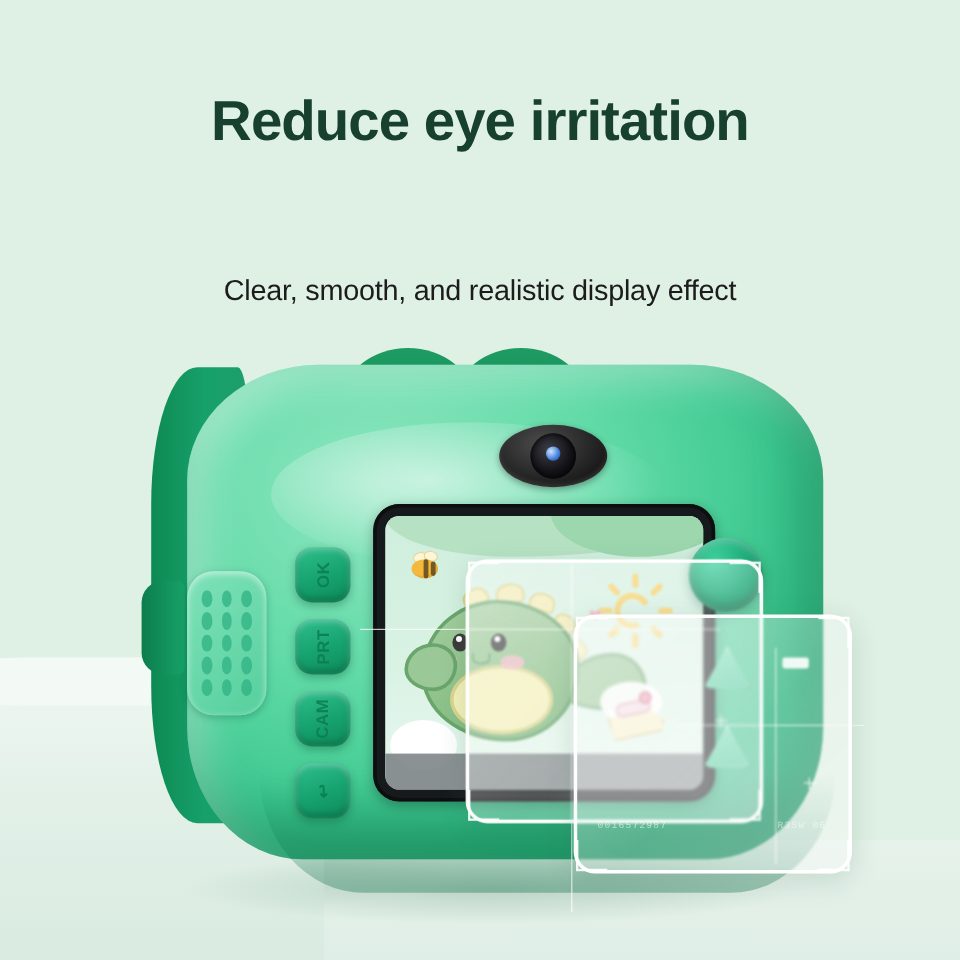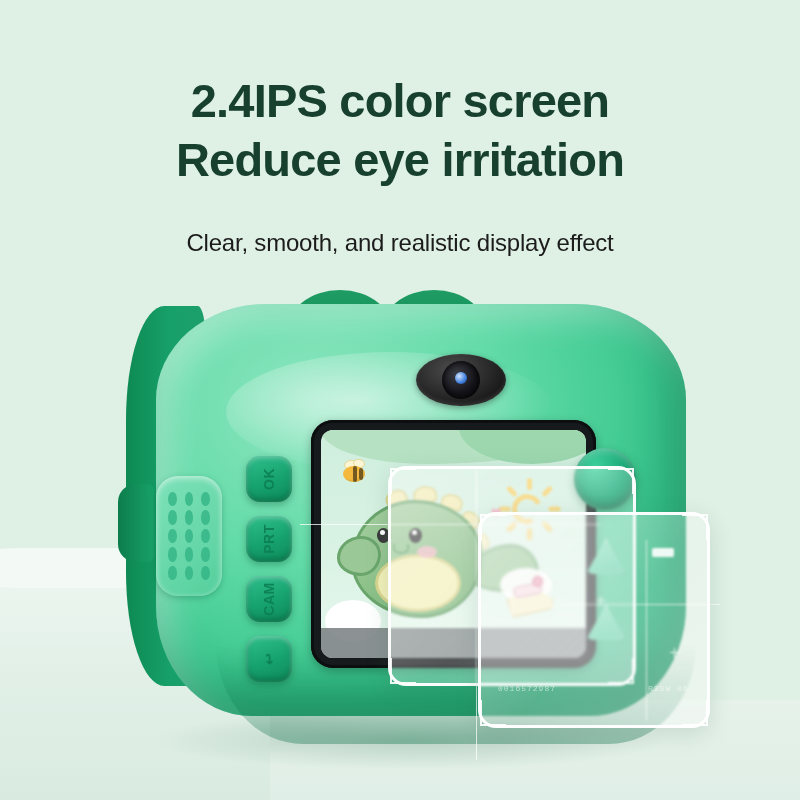--- a/index.html
+++ b/index.html
@@ -365,21 +365,20 @@
 
 <div id="stage">
 
   <div class="floor"></div>
   <div class="podium-shadow"></div>
   <div class="podium"></div>
   <div class="podium-top"></div>
   <div class="floor-shadow"></div>
 
   <div class="headline">
-    <span>2.4IPS color screen</span>
     <span class="l2">Reduce eye irritation</span>
   </div>
   <div class="subhead">Clear, smooth, and realistic display effect</div>
 
   <div class="camera">
 
     <div class="spikes">
       <div class="spike sp1"></div>
       <div class="spike sp2"></div>
       <div class="spike sp3"></div>

